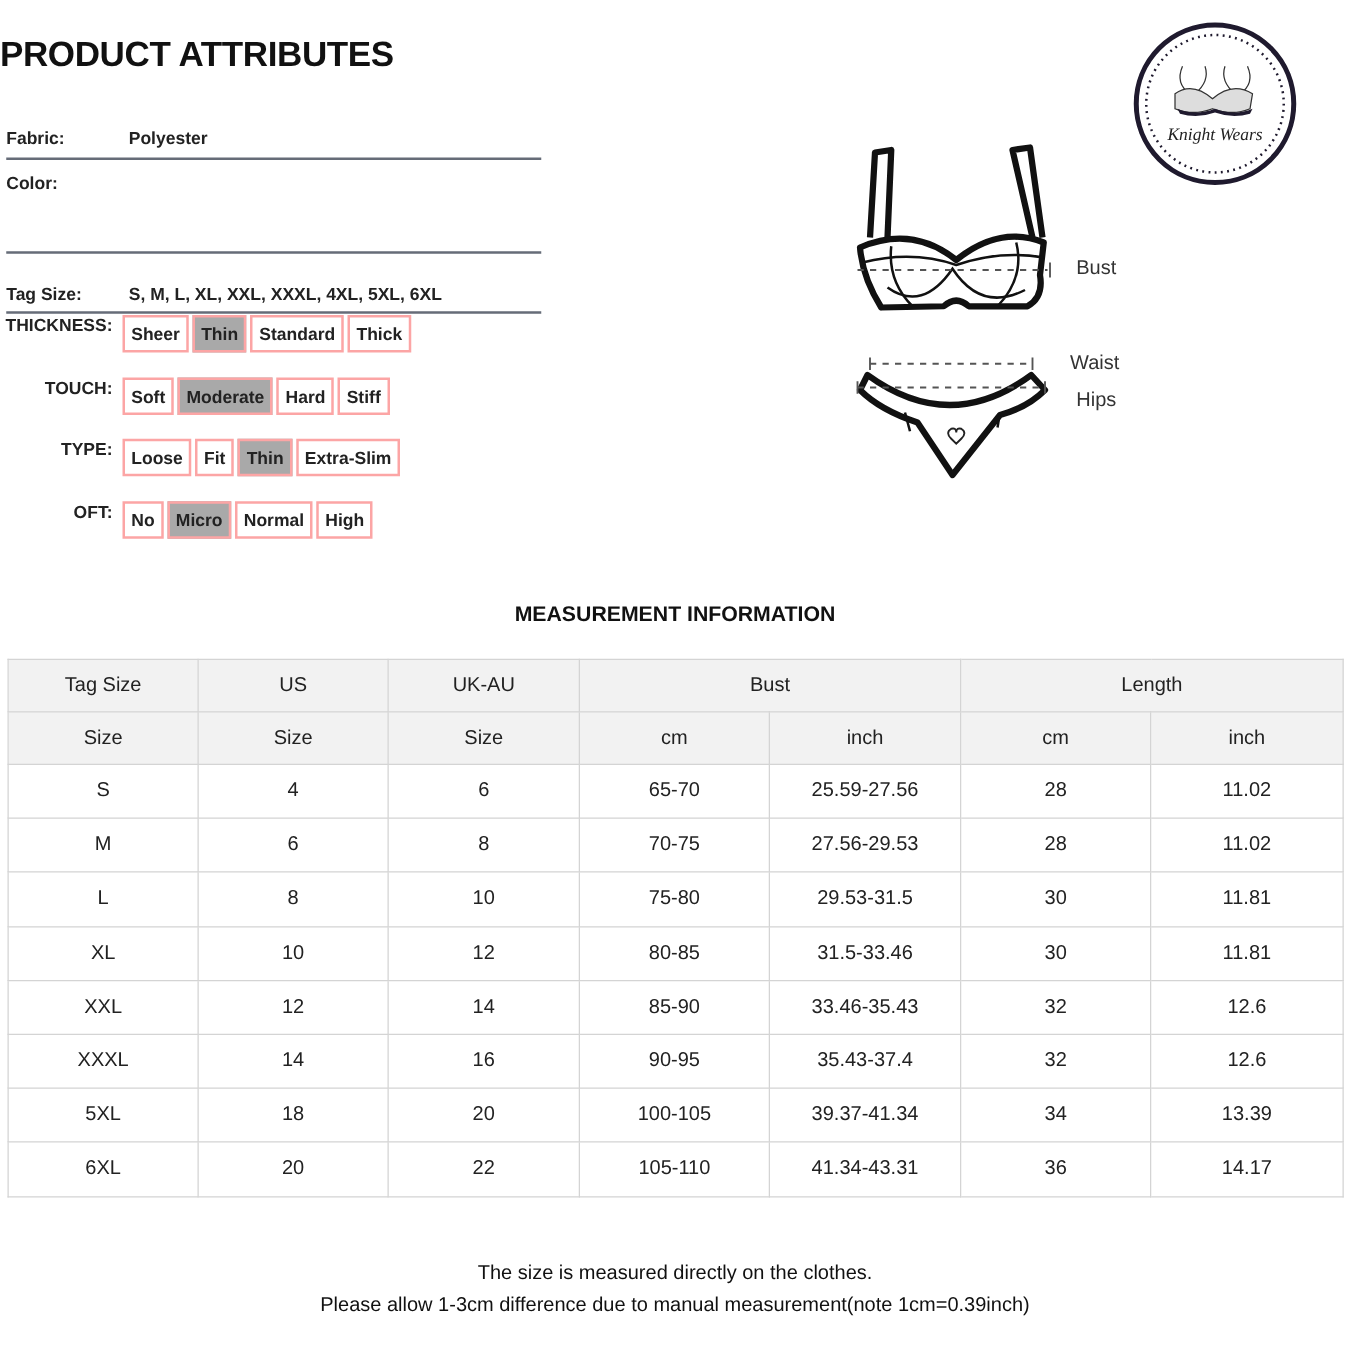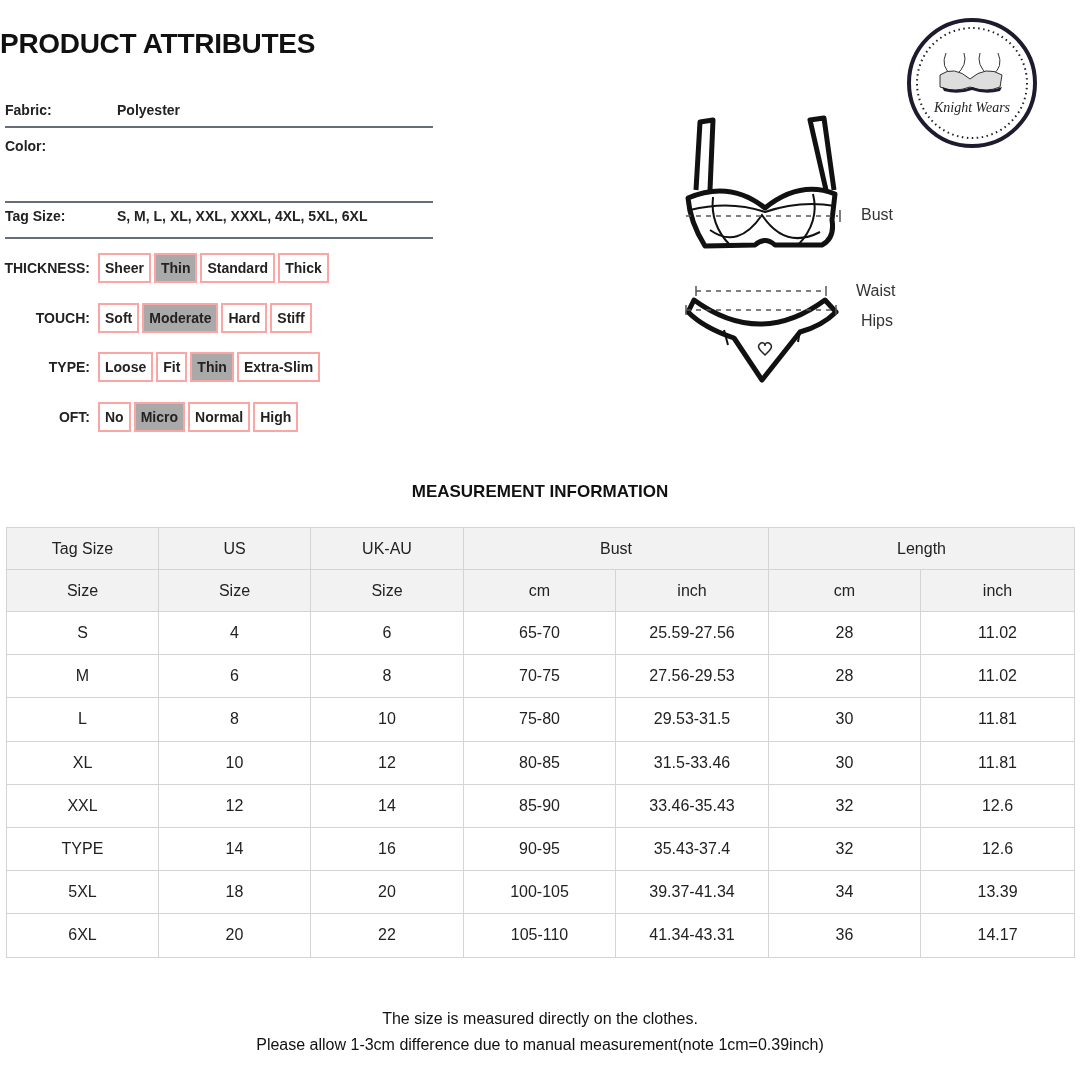--- a/index.html
+++ b/index.html
@@ -5,29 +5,29 @@
   * { box-sizing: border-box; margin: 0; padding: 0; }
   html, body { width: 1080px; height: 1080px; background: #ffffff; overflow: hidden; }
   body { position: relative; font-family: "Liberation Sans", sans-serif; color: #1a1a1a; }
 
   .title { position: absolute; left: 0; top: 28px; width: 1080px; text-align: left;
            font-size: 28px; font-weight: bold; letter-spacing: -0.3px; color: #111; }
 
   .logo { position: absolute; left: 906px; top: 17px; width: 132px; height: 132px; }
 
   .attr-table { position: absolute; left: 5px; top: 92px; width: 428px; }
-  .attr-row { display: flex; border-bottom: 2px solid #666c78; font-size: 14px; font-weight: bold; color: #222; gap: 14px; }
+  .attr-row { display: flex; border-bottom: 2px solid #666c78; font-size: 14px; font-weight: bold; color: #222; }
   .attr-row .lbl { width: 98px; }
   .attr-row .val { flex: 1; }
   .attr-row.r1 { height: 36px; padding-top: 10px; }
   .attr-row.r2 { height: 75px; padding-top: 10px; }
   .attr-row.r2 .val div { height: 37px; }
-  .attr-row.r3 { height: 36px; padding-top: 5px; }
-
-  .scale { position: absolute; left: 0; display: flex; align-items: center; height: 32px; }
+  .attr-row.r3 { height: 48px; padding-top: 24px; }
+
+  .scale { position: absolute; left: 0; display: flex; align-items: flex-start; height: 32px; }
   .scale .slbl { width: 98px; text-align: right; font-size: 14px; font-weight: bold; color: #222; padding-right: 8px; }
   .scale .opt { height: 30px; border: 2px solid #fca5a5; margin-right: 3px; padding: 0 5px;
                 display: flex; align-items: center; font-size: 14px; font-weight: bold; color: #222; background: #fff; }
   .scale .opt.sel { background: #a9a9a9; }
 
   .diagram { position: absolute; left: 670px; top: 110px; width: 250px; height: 280px; }
   .dlabel { position: absolute; font-size: 16px; color: #333; }
 
   .meas-title { position: absolute; left: 0; top: 482px; width: 1080px; text-align: center;
                 font-size: 17px; font-weight: bold; color: #111; }
@@ -202,21 +202,21 @@
   <tr class="body">
     <td>XXL</td>
     <td>12</td>
     <td>14</td>
     <td>85-90</td>
     <td>33.46-35.43</td>
     <td>32</td>
     <td>12.6</td>
   </tr>
   <tr class="body">
-    <td>TYPE</td>
+    <td>XXXL</td>
     <td>14</td>
     <td>16</td>
     <td>90-95</td>
     <td>35.43-37.4</td>
     <td>32</td>
     <td>12.6</td>
   </tr>
   <tr class="body">
     <td>5XL</td>
     <td>18</td>

